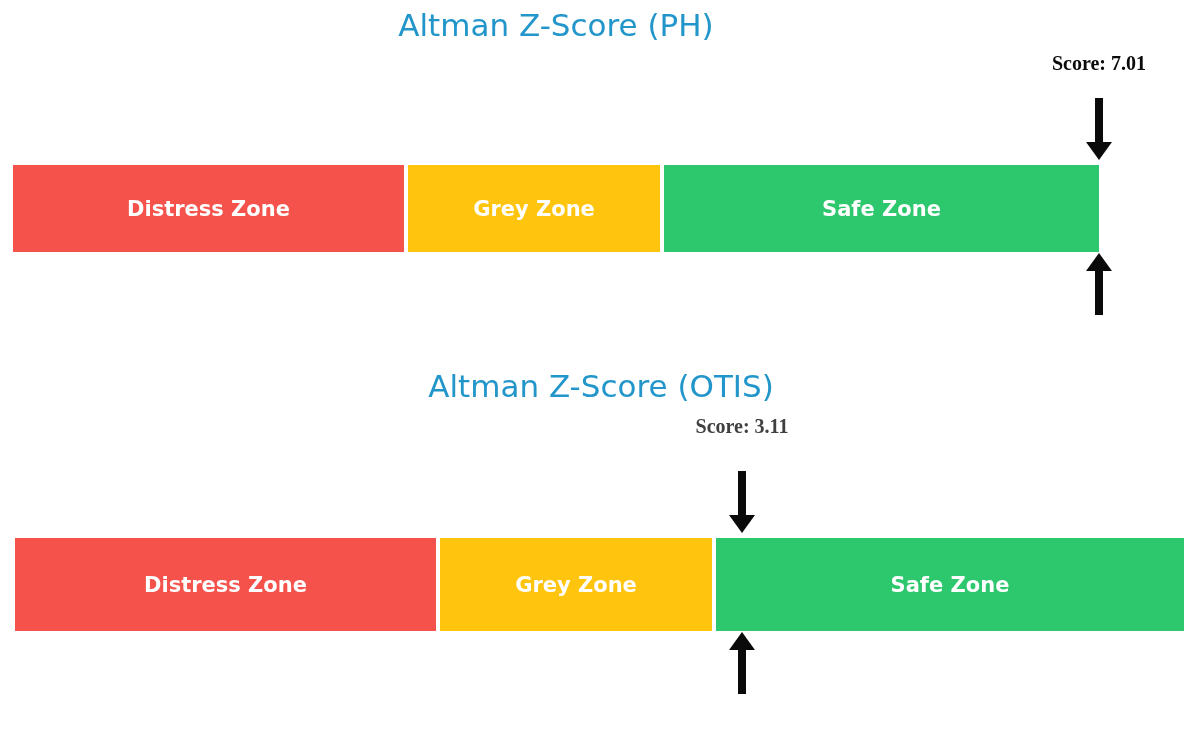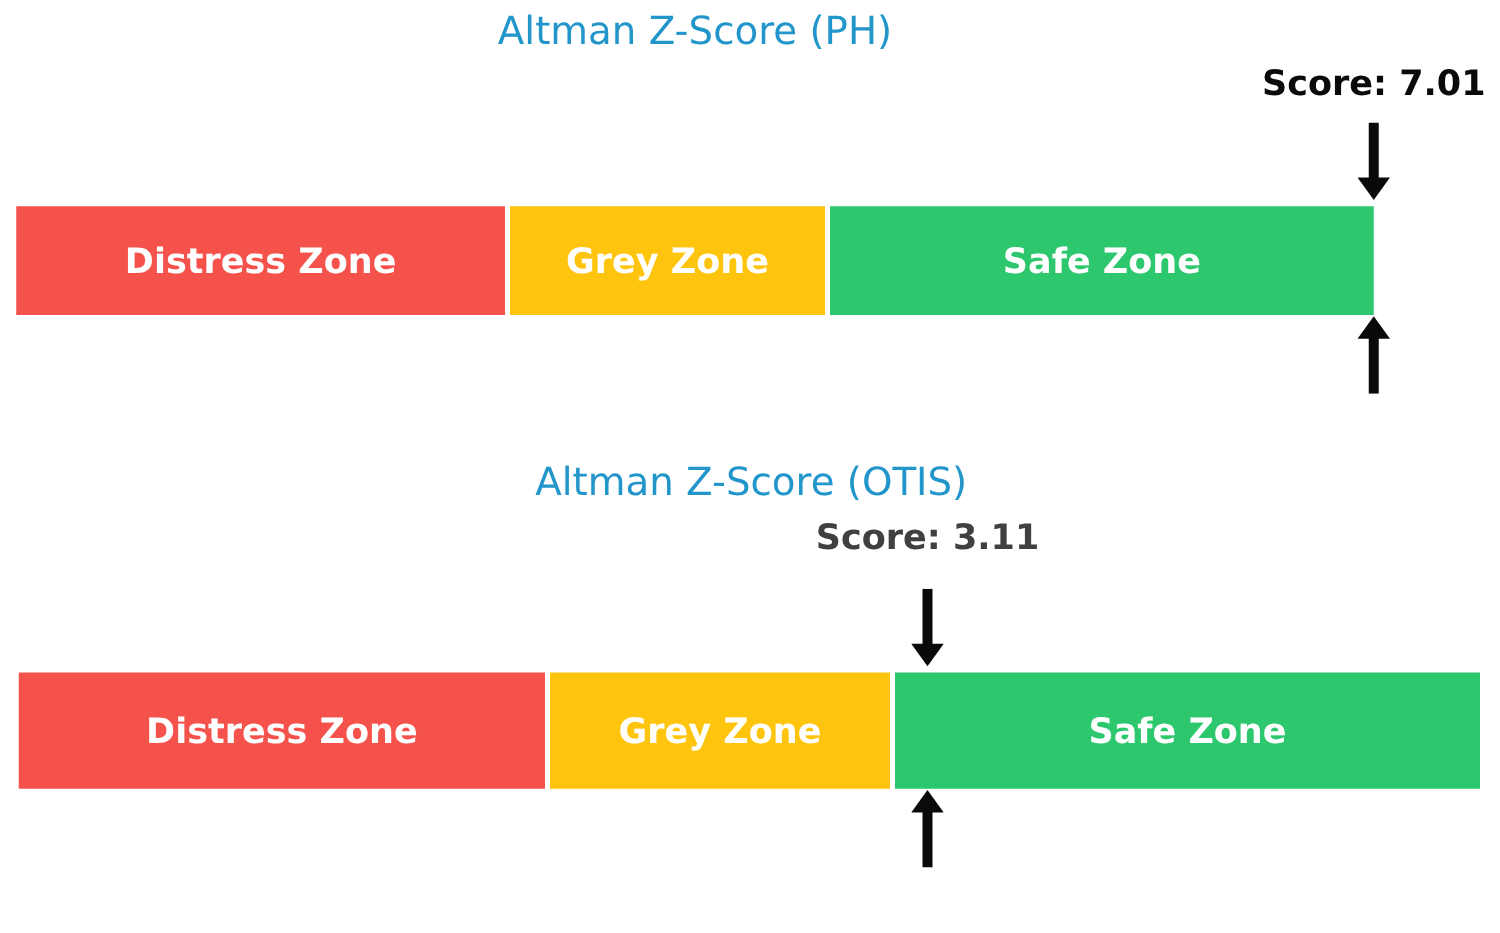--- a/index.html
+++ b/index.html
@@ -16,34 +16,35 @@
     transform: translateX(-50%);
     white-space: nowrap;
     font-size: 31px;
     line-height: 1.15;
     font-weight: 400;
   }
   .score-annotation {
     position: absolute;
     transform: translateX(-50%);
     white-space: nowrap;
-    font-size: 28px;
+    font-size: 20px;
     line-height: 1.1;
     font-weight: 700;
+    font-family: Liberation Serif, serif;
   }
   .zone {
     position: absolute;
     display: flex;
     align-items: center;
     justify-content: center;
     overflow: hidden;
   }
   .zone span {
     color: #ffffff;
-    font-size: 28px;
+    font-size: 21px;
     font-weight: 700;
     white-space: nowrap;
   }
   .arrow {
     position: absolute;
     width: 26px;
     height: 62px;
   }
 </style>
 </head>

